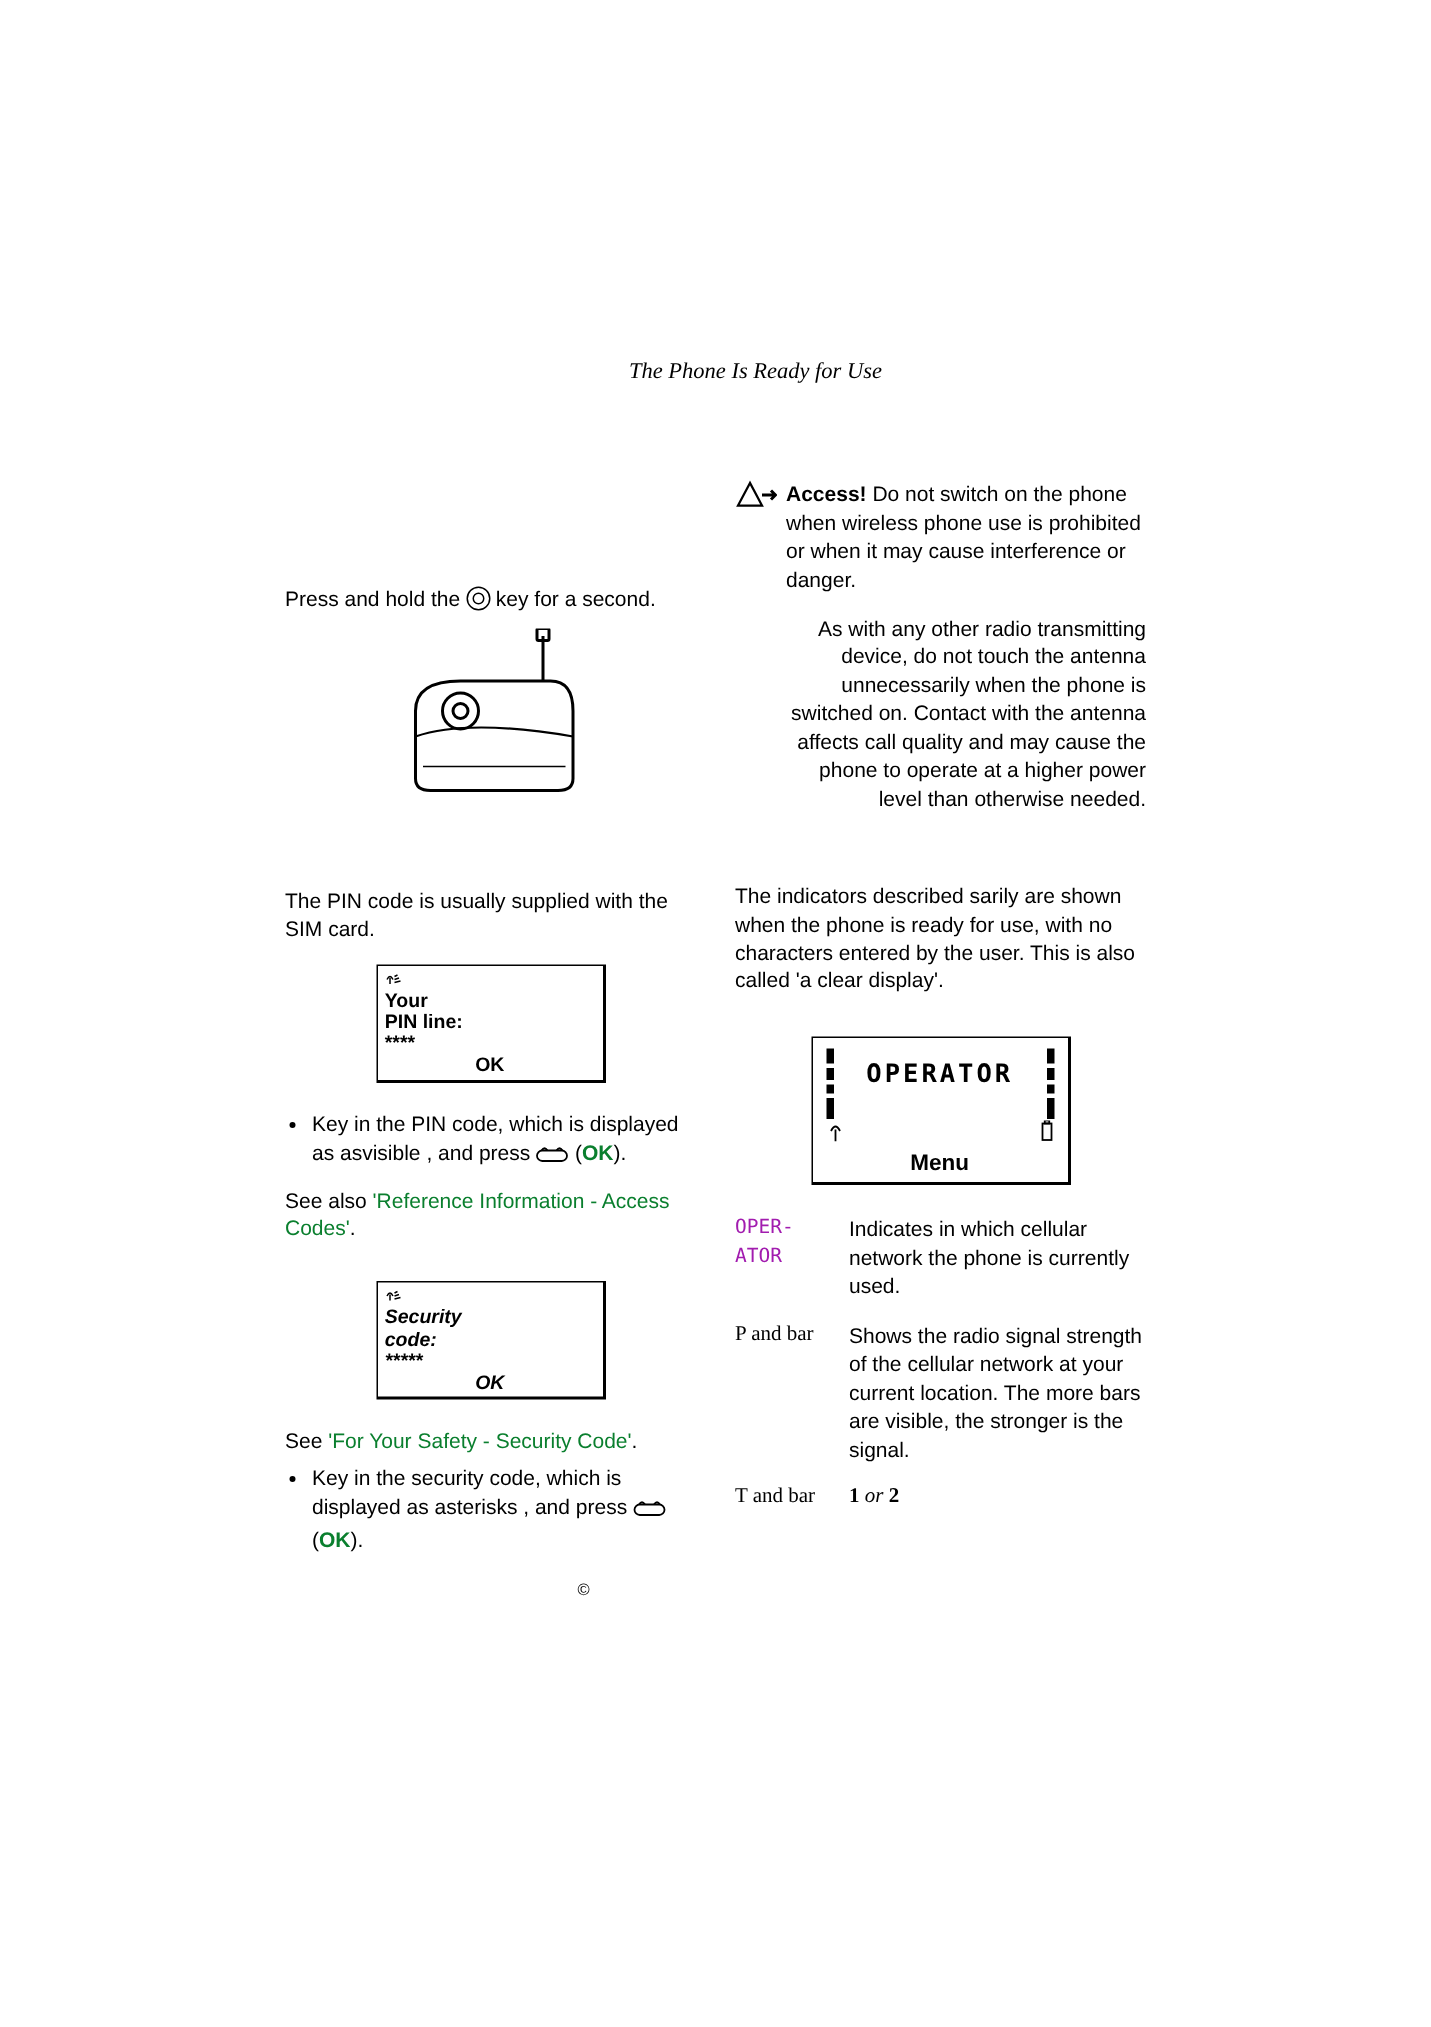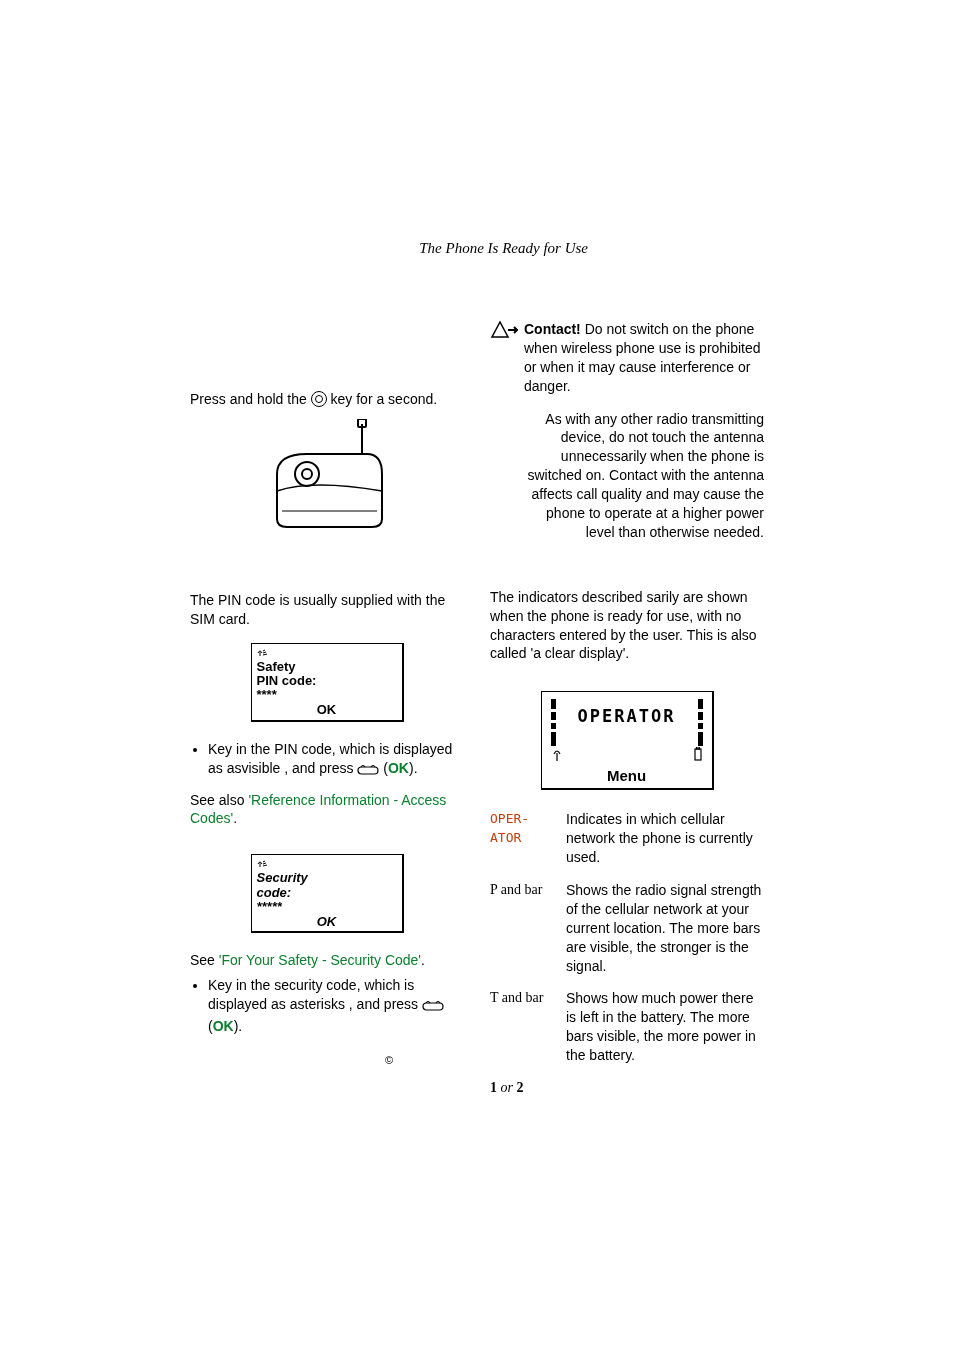--- a/index.html
+++ b/index.html
@@ -160,21 +160,21 @@
     column-gap: 10px;
     row-gap: 14px;
     font-size: 14px;
     line-height: 1.35;
   }
   .ind-term {
     font-family: Georgia, 'Times New Roman', serif;
   }
   .ind-term .mono {
     font-family: "Lucida Console", Monaco, monospace;
-    color: #c2410c;
+    color: #a21caf;
     font-size: 13px;
   }
   .bold { font-weight: bold; }
   .italic { font-style: italic; }
   .footer-c {
     position: absolute;
     bottom: 285px;
     left: 0;
     width: 100%;
     text-align: center;
@@ -218,22 +218,22 @@
       <div class="display-box">
         <span class="ant">
           <svg width="12" height="10" viewBox="0 0 12 10">
               <g stroke="#000" stroke-width="1" fill="none">
                 <path d="M3 9 L3 5"></path>
                 <path d="M1 6 Q3 2 5 6"></path>
                 <path d="M6 4 L8 3 M6 6 L9 5 M6 8 L10 7"></path>
               </g>
             </svg>
         </span>
-        <div class="bold">Safety</div>
-        <div class="bold">PIN code:</div>
+        <div class="bold">Your</div>
+        <div class="bold">PIN line:</div>
         <div class="bold">****</div>
         <div class="ok-line">OK</div>
       </div>
 
       <ul>
         <li>
           <span>Key in the PIN code, which is displayed as as­visible   , and press </span>
           <span class="softkey-icon">
             <svg width="22" height="12" viewBox="0 0 22 12">
                 <g fill="none" stroke="#000" stroke-width="1.2">
@@ -291,21 +291,21 @@
         <span class="warn-icon">
           <svg width="28" height="20" viewBox="0 0 28 20">
             <g fill="none" stroke="#000" stroke-width="1.5">
               <path d="M10 2 L2 17 L18 17 Z"></path>
             </g>
             <path d="M18 10 L27 10 M24 7 L27 10 L24 13" stroke="#000" stroke-width="2" fill="none"></path>
           </svg>
         </span>
         <div class="warn-text">
           <p>
-            <span class="bold">Contact! </span><span>Do not switch on the phone when wireless phone use is prohibited or when it may cause interference or dan­ger.</span>
+            <span class="bold">Access! </span><span>Do not switch on the phone when wireless phone use is prohibited or when it may cause interference or dan­ger.</span>
           </p>
         </div>
       </div>
       <div class="spacer-after-warn"></div>
       <p style="margin-left:34px;text-align:right;">As with any other radio transmitting de­vice, do not touch the antenna unneces­sarily when the phone is switched on. Contact with the antenna affects call quality and may cause the phone to op­erate at a higher power level than other­wise needed.</p>
 
       <div class="spacer-after-antenna"></div>
 
       <p>The indicators described sarily are shown when the phone is ready for use, with no characters entered by the user. This is also called 'a clear display'.</p>
 
@@ -341,21 +341,20 @@
       </div>
 
       <div class="ind-table">
         <div class="ind-term"><span class="mono">OPER-<br>ATOR</span></div>
         <div>Indicates in which cellular network the phone is currently used.</div>
 
         <div class="ind-term">P and bar</div>
         <div>Shows the radio signal strength of the cellular network at your current location. The more bars are visible, the stronger is the signal.</div>
 
         <div class="ind-term">T and bar</div>
-        <div>Shows how much power there is left in the battery. The more bars visible, the more power in the bat­tery.</div>
 
         <div class="ind-term"><span class="bold">1</span> <span class="italic">or</span> <span class="bold">2</span></div>
       </div>
     </div>
   </div>
 
   <div class="footer-c">©</div>
 </div>
 
 </body></html>

